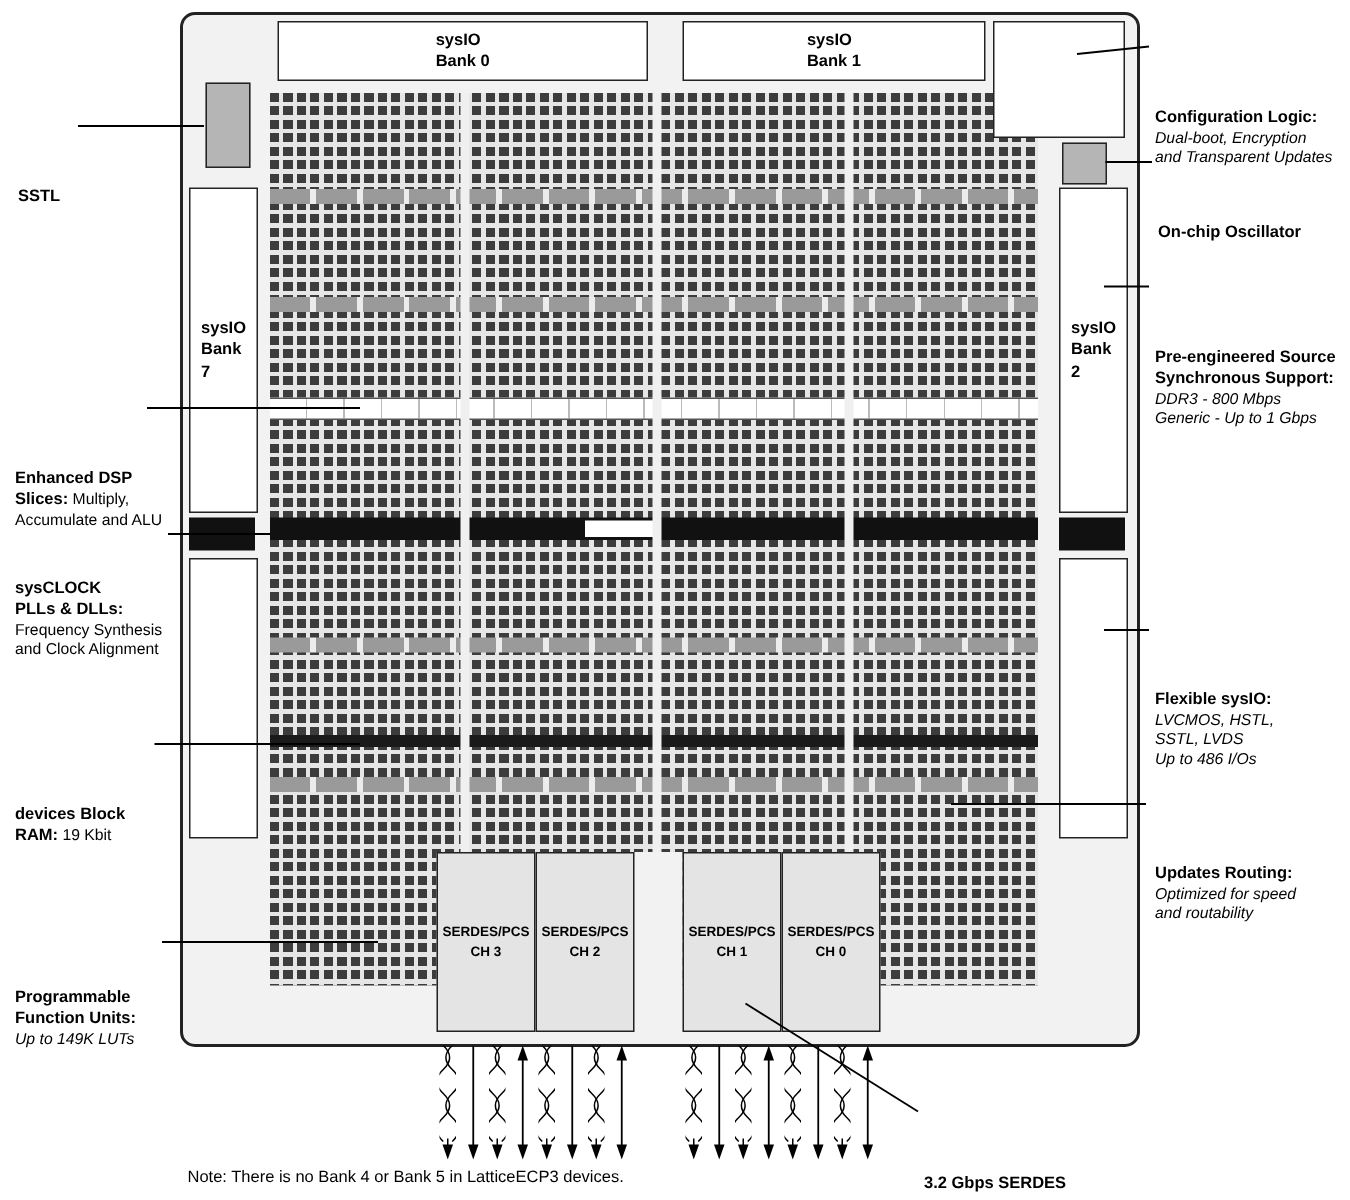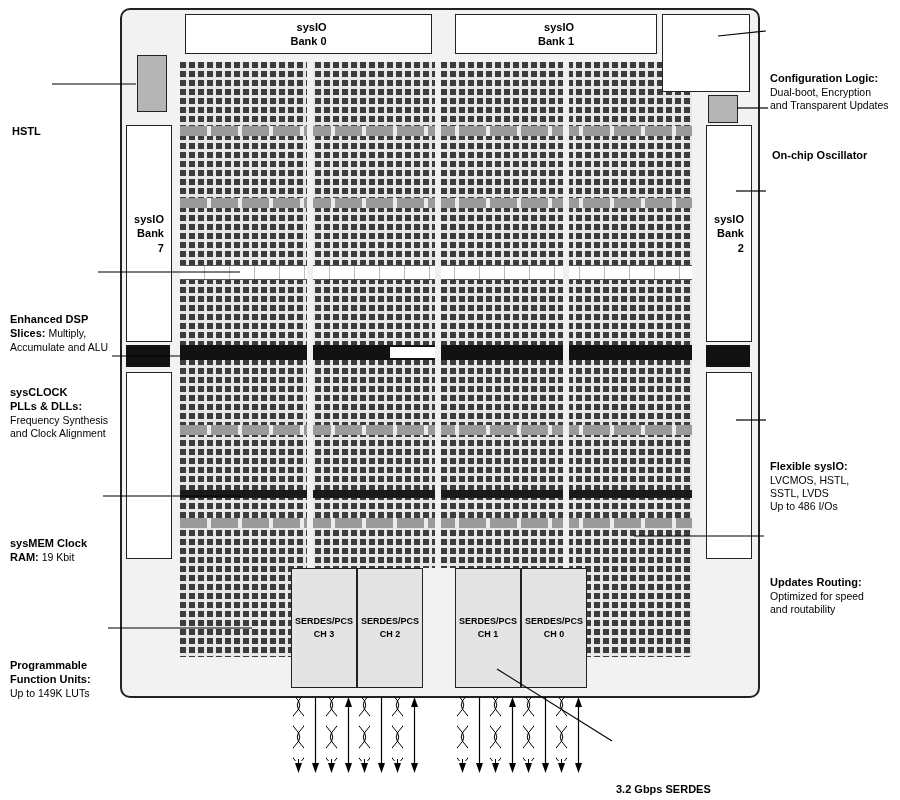--- a/index.html
+++ b/index.html
@@ -24,29 +24,29 @@
   .rowDark{left:0;width:512px;height:8px;background:#1a1a1a;}
   .colGap{top:0;width:6px;height:595px;background:#f0f0f0;}
 
   
   .whiteBox{background:#fff;border:1px solid #222;}
   .grayBlock{background:#b5b5b5;border:1px solid #222;}
   .blackBlock{background:#111;}
   .serdesBox{background:#e4e4e4;border:1px solid #222;display:flex;align-items:center;justify-content:center;text-align:center;}
   .filler{background:#f2f2f2;}
 
-  .bankLbl{display:flex;align-items:center;justify-content:center;text-align:right;
+  .bankLbl{display:flex;align-items:center;justify-content:center;text-align:left;
            font-weight:bold;font-size:11px;line-height:1.3;white-space:pre-line;}
   .serdesLbl{font-weight:bold;font-size:9px;line-height:1.4;white-space:pre-line;}
 
   
   .co{font-size:10.5px;line-height:1.25;text-align:left;margin-top:48px;}
   .ct{font-weight:bold;font-size:11px;white-space:pre-line;}
   .cb{white-space:pre-line;}
-  .cb.blk{display:block;}
+  .cb.blk{display:block;font-style:italic;}
 
   .note{font-size:11px;}
 
   .arrows{display:flex;justify-content:space-between;}
   svg{display:block;}
   .overlay{left:0;top:0;pointer-events:none;}
 </style>
 </head>
 <body>
 
@@ -193,67 +193,74 @@
         <polygon points="5.5,76 2,66 9,66"></polygon>
       </svg>
     <svg width="9" height="76">
         <polygon points="4.5,0 1,10 8,10"></polygon>
         <line x1="4.5" y1="6" x2="4.5" y2="70" stroke="#000" stroke-width="1.2"></line>
         <polygon points="4.5,76 1,66 8,66"></polygon>
       </svg>
   </div>
 
   <div class="abs co" style="left:12px;top:77px;width:60px;">
-    <b class="ct">HSTL</b>
+    <b class="ct">SSTL</b>
   </div>
   <div class="abs co" style="left:10px;top:338px;width:112px;">
     <b class="ct">sysCLOCK
 PLLs &amp; DLLs:</b>
     <span class="cb">Frequency Synthesis
 and Clock Alignment</span>
   </div>
   <div class="abs co" style="left:10px;top:265px;width:112px;">
     <b class="ct">Enhanced DSP
 Slices:</b>
     <span class="cb">Multiply, Accumulate and ALU</span>
   </div>
   <div class="abs co" style="left:10px;top:489px;width:108px;">
-    <b class="ct">sysMEM Clock
+    <b class="ct">devices Block
 RAM:</b>
     <span class="cb">19 Kbit</span>
   </div>
   <div class="abs co" style="left:10px;top:611px;width:108px;">
     <b class="ct">Programmable
 Function Units:</b>
     <span class="cb blk">Up to 149K LUTs</span>
   </div>
 
   <div class="abs co" style="left:770px;top:24px;width:126px;">
     <b class="ct">Configuration Logic:</b>
     <span class="cb blk">Dual-boot, Encryption
 and Transparent Updates</span>
   </div>
   <div class="abs co" style="left:772px;top:101px;width:122px;">
     <b class="ct">On-chip Oscillator</b>
+  </div>
+  <div class="abs co" style="left:770px;top:184px;width:130px;">
+    <b class="ct">Pre-engineered Source
+Synchronous Support:</b>
+    <span class="cb blk">DDR3 - 800 Mbps
+Generic - Up to 1 Gbps</span>
   </div>
   <div class="abs co" style="left:770px;top:412px;width:112px;">
     <b class="ct">Flexible sysIO:</b>
     <span class="cb blk">LVCMOS, HSTL,
 SSTL, LVDS
 Up to 486 I/Os</span>
   </div>
   <div class="abs co" style="left:770px;top:528px;width:118px;">
     <b class="ct">Updates Routing:</b>
     <span class="cb blk">Optimized for speed
 and routability</span>
   </div>
   <div class="abs co" style="left:616px;top:735px;width:130px;">
     <b class="ct">3.2 Gbps SERDES</b>
   </div>
 
+  <div class="abs note" style="left:125px;top:779px;">Note: There is no Bank 4 or Bank 5 in LatticeECP3 devices.</div>
 
   <svg class="abs overlay" width="900" height="800">
     <line x1="52" y1="84" x2="136" y2="84" stroke="#000" stroke-width="1.2"></line>
     <line x1="98" y1="272" x2="240" y2="272" stroke="#000" stroke-width="1.2"></line>
     <line x1="112" y1="356" x2="180" y2="356" stroke="#000" stroke-width="1.2"></line>
     <line x1="103" y1="496" x2="240" y2="496" stroke="#000" stroke-width="1.2"></line>
     <line x1="108" y1="628" x2="252" y2="628" stroke="#000" stroke-width="1.2"></line>
     <line x1="766" y1="31" x2="718" y2="36" stroke="#000" stroke-width="1.2"></line>
     <line x1="768" y1="108" x2="737" y2="108" stroke="#000" stroke-width="1.2"></line>
     <line x1="766" y1="191" x2="736" y2="191" stroke="#000" stroke-width="1.2"></line>

